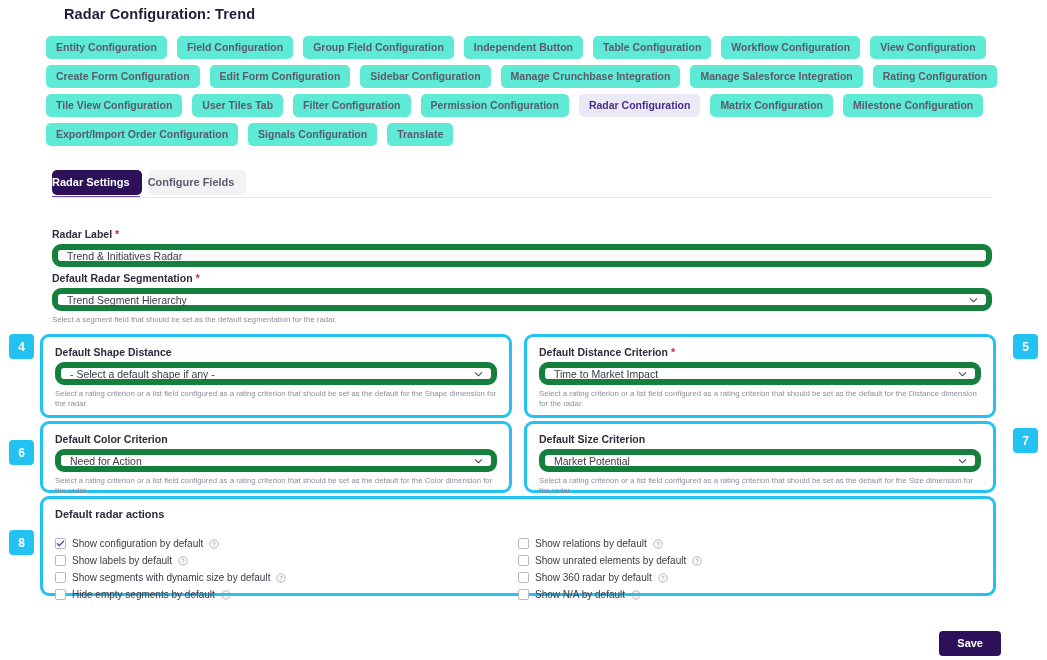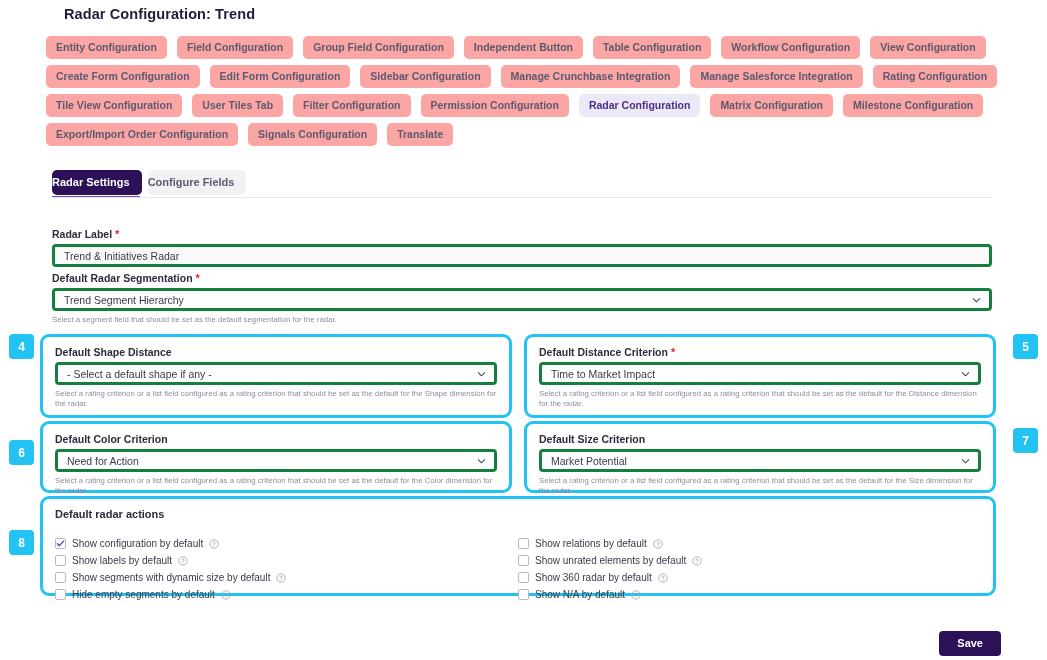--- a/index.html
+++ b/index.html
@@ -19,21 +19,21 @@
     font-size: 14.5px; font-weight: bold; color: #231b38;
     letter-spacing: .1px;
   }
 
   
   .chips {
     position: absolute; left: 46px; top: 36px; width: 960px;
     display: flex; flex-wrap: wrap; gap: 6px 10px;
   }
   .chip {
-    background: #fca5a5;
+    background: #5eead4;
     border-radius: 5px;
     padding: 5px 10px 6px 10px;
     font-size: 10.5px;
     font-weight: bold;
     color: #5a5a6e;
     line-height: 12px;
     white-space: nowrap;
     cursor: pointer;
   }
   .chip.active {
@@ -64,21 +64,21 @@
   }
 
   
   .fld-label {
     font-size: 10.5px; font-weight: bold; color: #2c2c3c;
     margin-bottom: 4px; display: block;
   }
   .req { color: #e0252b; font-size: 11px; }
   .txtinput, .selinput {
     width: 100%; height: 23px;
-    border: 3px solid #15803d; border-radius: 4px;
+    border: 6px solid #15803d; border-radius: 9px;
     background: #fafafb;
     font-size: 10.5px; color: #3a3a48;
     padding: 0 9px;
     display: flex; align-items: center;
     font-family: "Liberation Sans", sans-serif;
   }
   .selinput { background: #ffffff; position: relative; padding-right: 24px; }
   .selinput .caret {
     position: absolute; right: 8px; top: 50%; transform: translateY(-50%);
     width: 9px; height: 9px;

